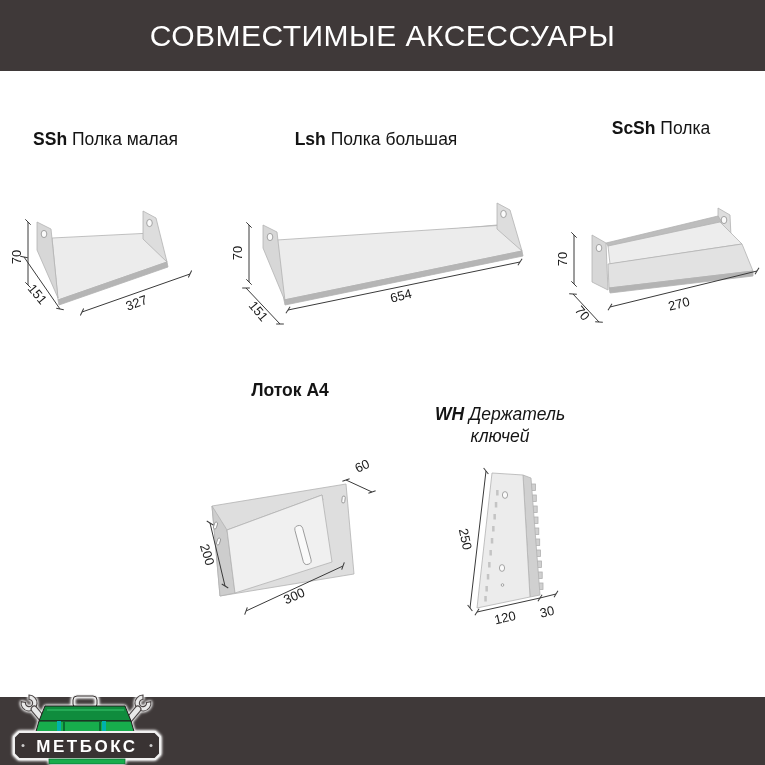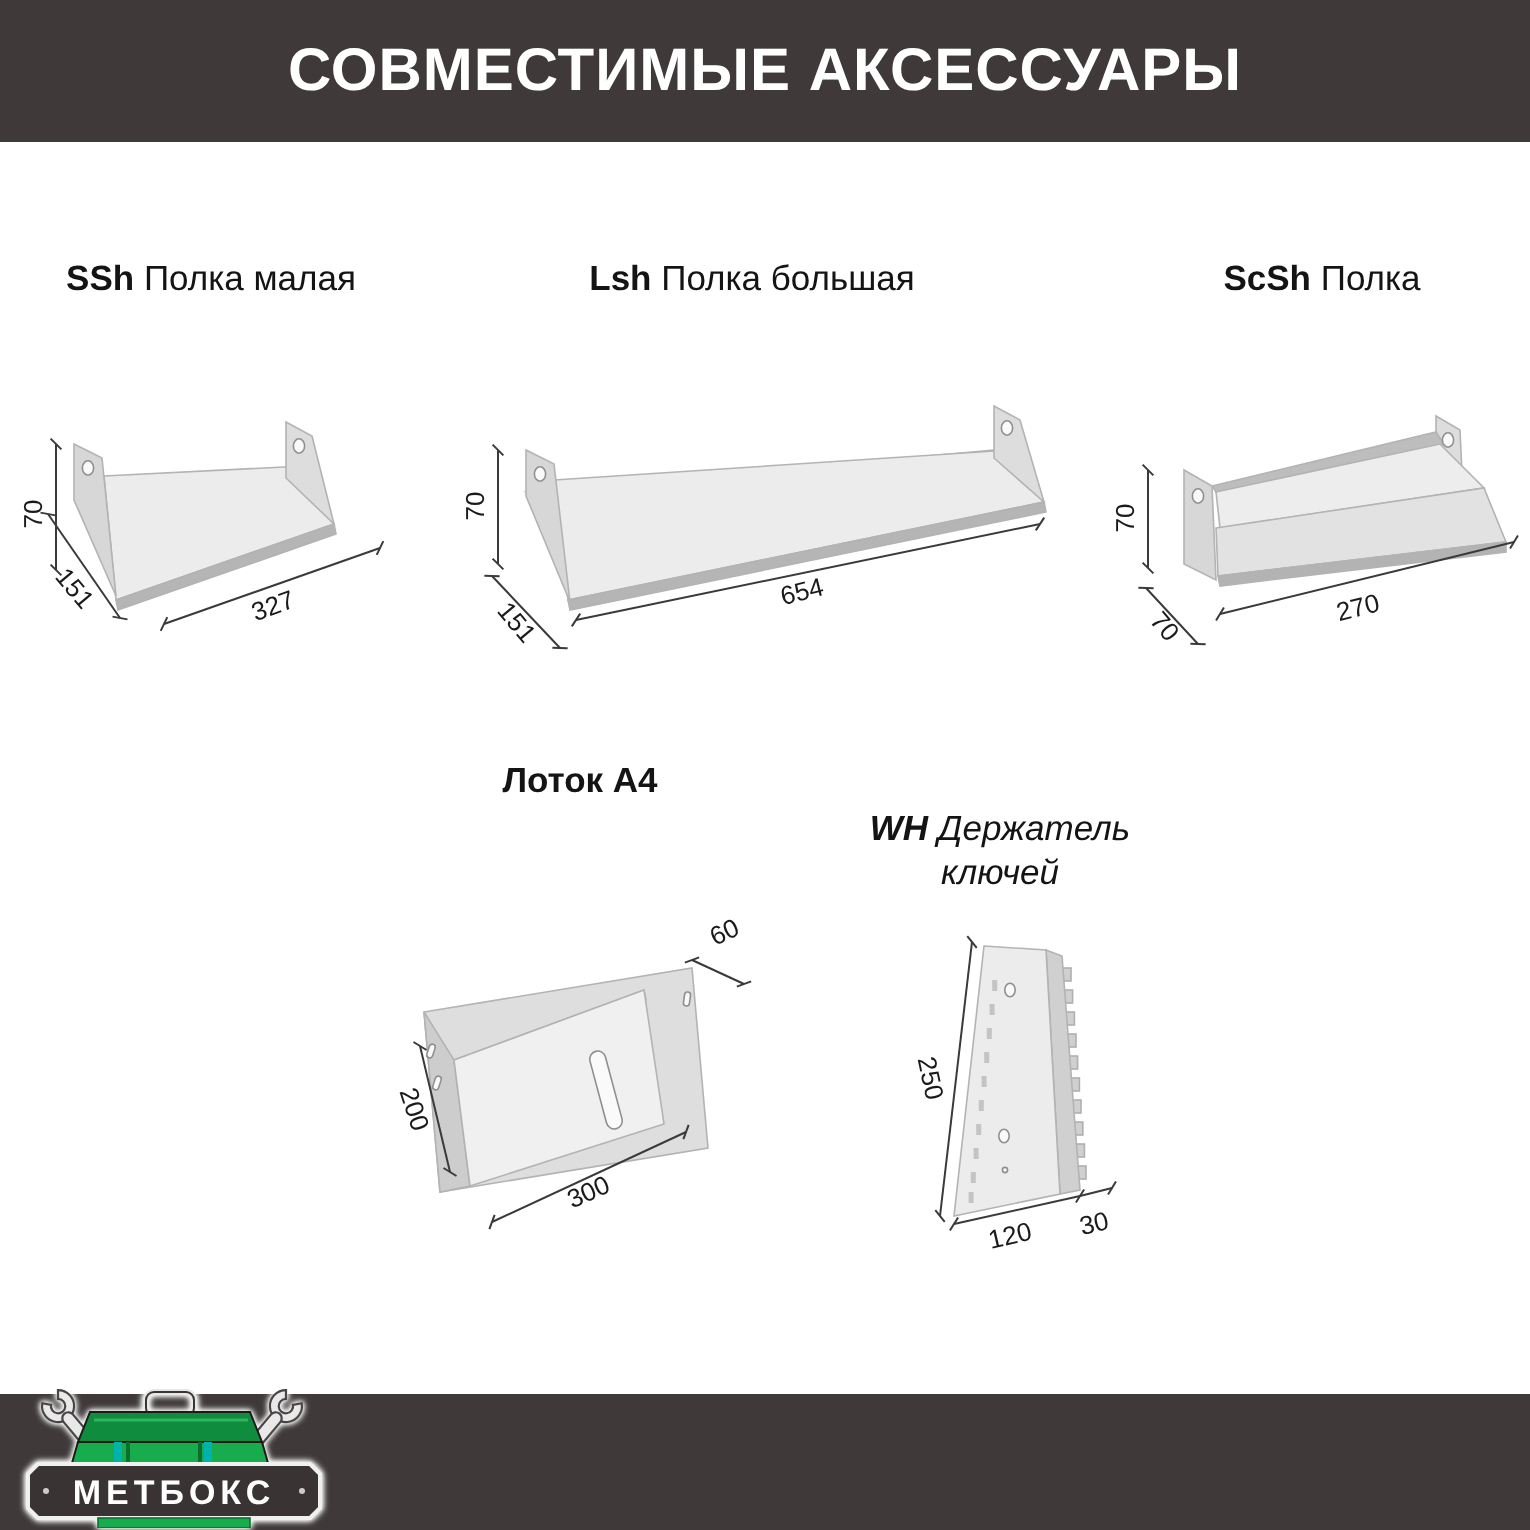--- a/index.html
+++ b/index.html
@@ -3,21 +3,21 @@
 <meta charset="utf-8">
 <style>
   html,body{margin:0;padding:0;background:#ffffff;}
   .page{position:relative;width:765px;height:765px;background:#ffffff;overflow:hidden;
         font-family:"Liberation Sans","DejaVu Sans",sans-serif;}
   .bar{position:absolute;left:0;width:765px;background:#3f3939;}
   .bar.header{top:0;height:71px;}
   .bar.footer{top:697px;height:68px;}
   h1.title{margin:0;position:absolute;top:0;left:0;width:765px;height:71px;
            line-height:71px;text-align:center;color:#ffffff;font-size:30px;
-           font-weight:700;letter-spacing:0.5px;}
+           font-weight:400;letter-spacing:0.5px;}
   .plabel{position:absolute;text-align:center;font-size:17.5px;color:#141414;line-height:1.24;}
   .plabel .code{font-weight:bold;}
   .plabel .pname2{display:block;}
   .draw{position:absolute;}
   .draw text{font-family:"Liberation Sans","DejaVu Sans",sans-serif;font-size:13px;fill:#1a1a1a;}
   .dimline{stroke:#3a3a3a;stroke-width:1;fill:none;}
   .face{stroke:#b3b3b3;stroke-width:0.8;}
   .hole{fill:#fafafa;stroke:#8f8f8f;stroke-width:0.8;}
   .logo{position:absolute;left:3px;top:692px;width:168px;height:72px;
         filter:drop-shadow(0 0 1.5px #ffffff) drop-shadow(0 0 1px #ffffff);}
@@ -31,21 +31,21 @@
   <h1 class="title">СОВМЕСТИМЫЕ АКСЕССУАРЫ</h1>
 
   <div class="plabel" style="left:286px;top:129px;width:180px;">
     <span class="code">Lsh</span>
     <span class="pname">Полка большая</span>
   </div>
   <div class="plabel" style="left:18px;top:129px;width:175px;">
     <span class="code">SSh</span>
     <span class="pname">Полка малая</span>
   </div>
-  <div class="plabel" style="left:578px;top:129px;width:166px;">
+  <div class="plabel" style="left:578px;top:118px;width:166px;">
     <span class="code">ScSh</span>
     <span class="pname">Полка</span>
   </div>
   <div class="plabel" style="left:200px;top:380px;width:180px;">
     <span class="code">Лоток А4</span>
     <span class="pname"></span>
   </div>
   <div class="plabel" style="left:419px;top:404px;width:162px;font-style:italic;">
     <span class="code">WH</span>
     <span class="pname">Держатель</span>

